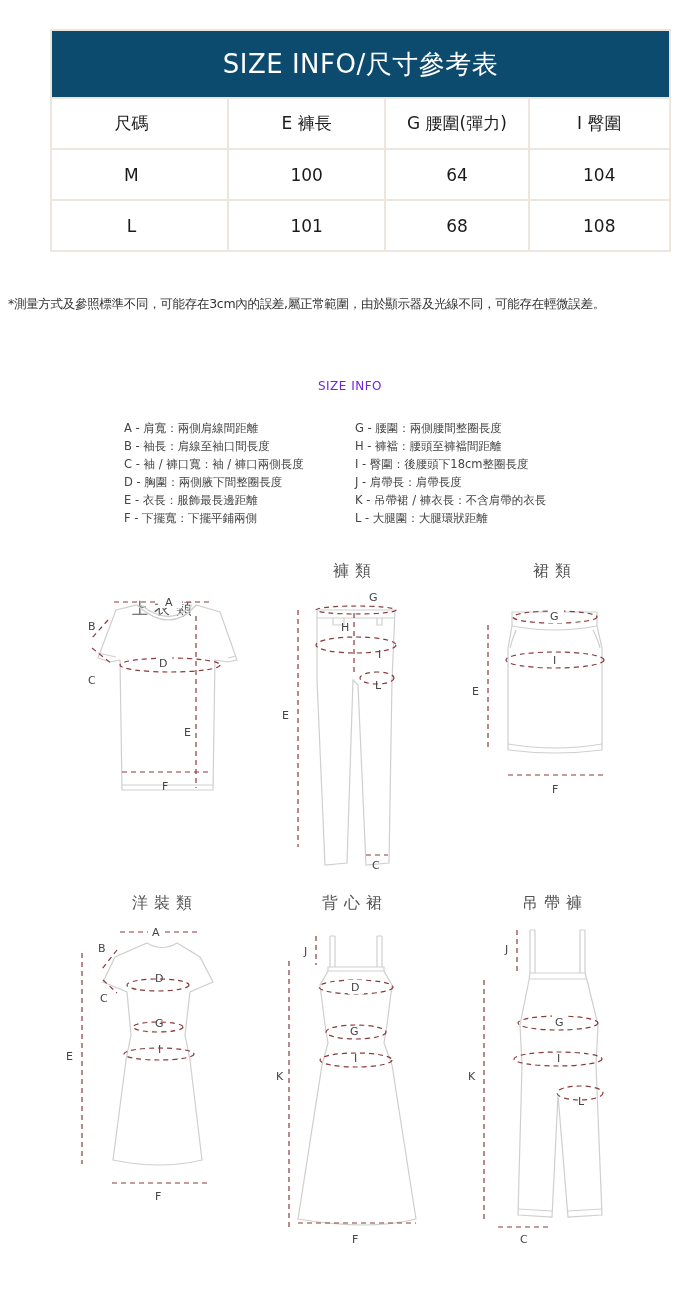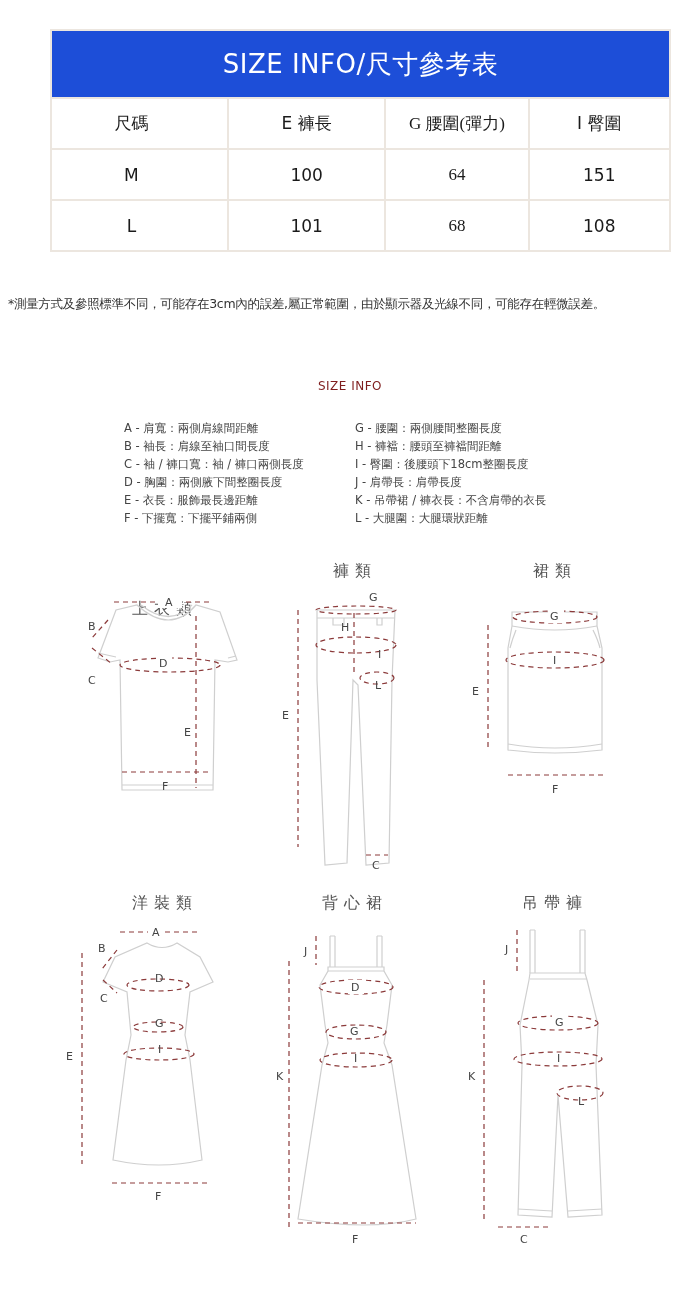--- a/index.html
+++ b/index.html
@@ -1,27 +1,27 @@
 <!DOCTYPE html>
 <html><head>
 <meta charset="utf-8">
 <style>
   html, body { margin:0; padding:0; background:#ffffff; }
   body { width:700px; height:1300px; position:relative; overflow:hidden;
          font-family:"DejaVu Sans","Liberation Sans",sans-serif; color:#222; }
   .size-table { position:absolute; left:50px; top:29px; width:621px; border:2px solid #ece6df; box-sizing:border-box; }
-  .tbl-head { height:66px; background:#1d4ed8; color:#fff; font-size:26px; letter-spacing:0.5px;
+  .tbl-head { height:66px; background:#0c4a6e; color:#fff; font-size:26px; letter-spacing:0.5px;
               display:flex; align-items:center; justify-content:center; }
   .tbl-row { display:flex; height:49px; border-top:2px solid #ece6df; }
   .tbl-cell { display:flex; align-items:center; justify-content:center; font-size:17px; color:#1a1a1a;
               border-left:2px solid #ece6df; box-sizing:border-box; }
   .tbl-cell:first-child { border-left:none;padding-left:20px; }
-  .c0 { width:153px; } .c1 { width:176px;margin-left:36px; } .c2 { width:160px;font-family:Liberation Serif, serif; } .c3 { width:158px;text-align:center; }
+  .c0 { width:153px; } .c1 { width:176px;margin-left:36px; } .c2 { width:160px; } .c3 { width:158px;text-align:center; }
   .note { position:absolute; left:8px; top:296px; font-size:12.5px; color:#333; white-space:nowrap; letter-spacing:-0.3px; }
-  .info-title { position:absolute; left:0; width:700px; top:379px; text-align:center; font-size:12px; color:#7f1d1d; letter-spacing:0.5px; }
+  .info-title { position:absolute; left:0; width:700px; top:379px; text-align:center; font-size:12px; color:#6d28d9; letter-spacing:0.5px; }
   .legend { position:absolute; top:419px; font-size:11.5px; color:#444; line-height:18px; }
   .legend div { white-space:nowrap; }
   .cat { position:absolute; font-size:16px; color:#555; letter-spacing:6px; text-align:center; }
   .fig { position:absolute; }
   .lbl { font-family:"DejaVu Sans",sans-serif; font-size:11px; fill:#444; }
 </style>
 </head>
 <body>
 
 <div class="size-table">
@@ -29,21 +29,21 @@
   <div class="tbl-row">
     <div class="tbl-cell c0">尺碼</div>
     <div class="tbl-cell c1">E 褲長</div>
     <div class="tbl-cell c2">G 腰圍(彈力)</div>
     <div class="tbl-cell c3">I 臀圍</div>
   </div>
   <div class="tbl-row">
     <div class="tbl-cell c0">M</div>
     <div class="tbl-cell c1">100</div>
     <div class="tbl-cell c2">64</div>
-    <div class="tbl-cell c3">151</div>
+    <div class="tbl-cell c3">104</div>
   </div>
   <div class="tbl-row">
     <div class="tbl-cell c0">L</div>
     <div class="tbl-cell c1">101</div>
     <div class="tbl-cell c2">68</div>
     <div class="tbl-cell c3">108</div>
   </div>
 </div>
 
 <div class="note">*測量方式及參照標準不同，可能存在3cm內的誤差,屬正常範圍，由於顯示器及光線不同，可能存在輕微誤差。</div>

